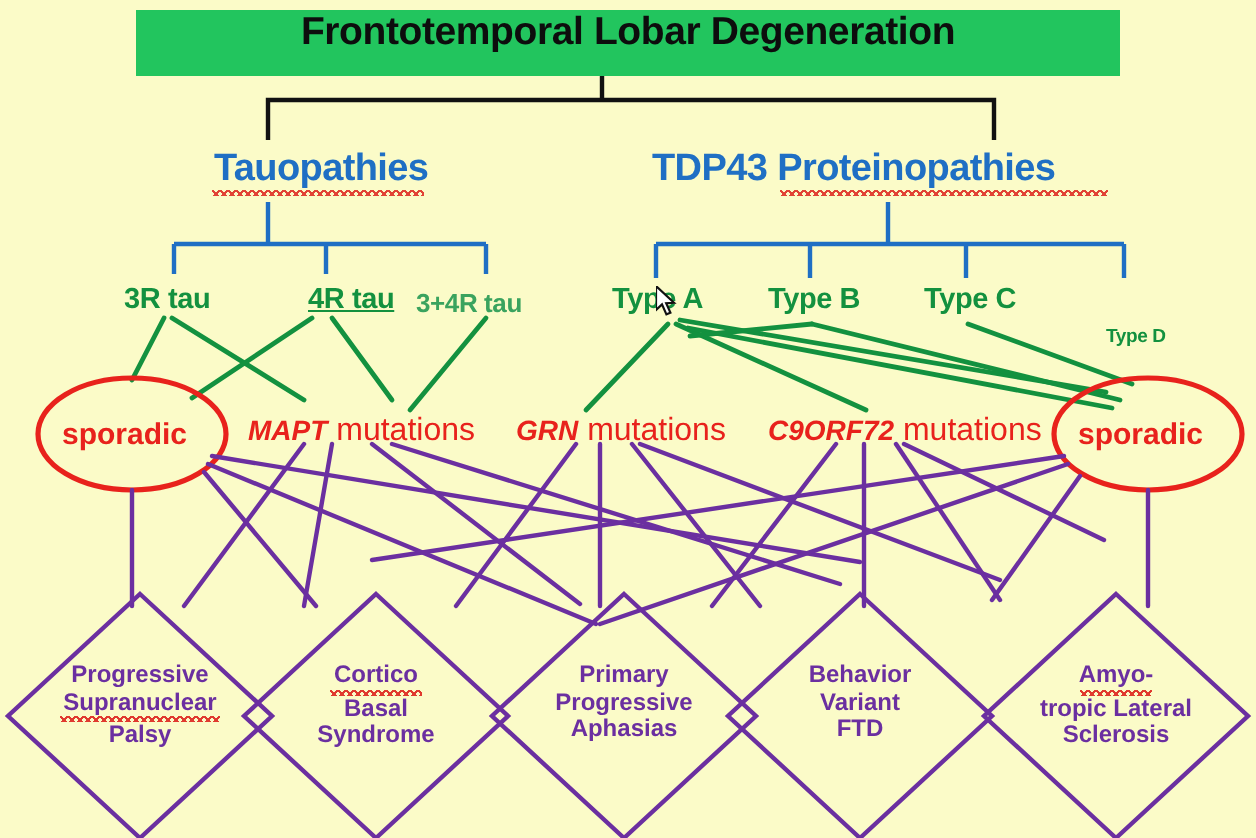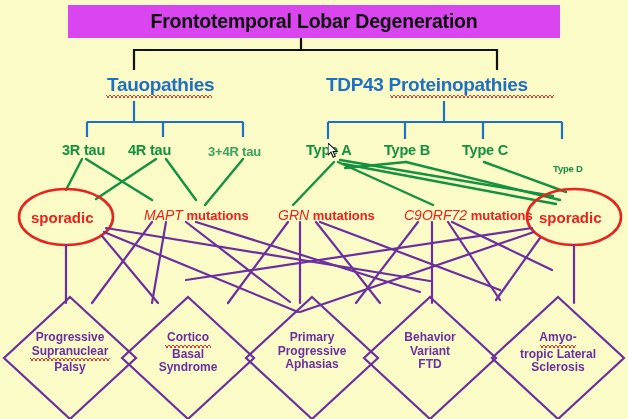--- a/index.html
+++ b/index.html
@@ -7,22 +7,22 @@
     position:relative;
     width:628px;height:419px;
     background:#fbfbc8;
     overflow:hidden;
     font-family:"Liberation Sans", sans-serif;
   }
   #diagram{position:absolute;left:0;top:0;width:628px;height:419px;}
 
   .title-box{
     position:absolute;
-    background:#d946ef;
-    display:flex;align-items:center;justify-content:center;
+    background:#22c55e;
+    display:flex;align-items:flex-start;justify-content:center;
   }
   .title-text{
     font-family:"Liberation Sans", sans-serif;
     font-weight:bold;
     font-size:19.5px;
     color:#0d0d0d;
     letter-spacing:-0.2px;
     white-space:nowrap;
   }
 
@@ -52,22 +52,22 @@
     letter-spacing:-0.2px;
   }
   .type-label.small{font-size:9.5px;}
   .type-label.light{font-weight:bold;font-size:13px;color:#3aa35e;}
 
   .mut-label{
     font-size:14px;
     color:#e8221c;
     font-weight:bold;
   }
-  .mut-label i{font-style:italic;font-weight:normal;margin-left:20px;}
-  .mut-label span.reg{font-weight:bold;font-size:13px;}
+  .mut-label i{font-style:italic;font-weight:bold;}
+  .mut-label span.reg{font-weight:normal;font-size:16px;}
 
   .sporadic-text{
     position:absolute;
     font-weight:bold;
     font-size:15px;
     color:#e8221c;
     white-space:nowrap;
   }
 
   .diamond-text{
@@ -184,21 +184,21 @@
   <div class="squiggle" style="left:106px;top:95px;width:106px;"></div>
 
   <div class="lbl branch-label" style="left:326px;top:75px;">
     <span>TDP43 Proteinopathies</span>
   </div>
   <div class="squiggle" style="left:390px;top:95px;width:164px;"></div>
 
   <div class="lbl type-label" style="left:62px;top:143px;">
     <span>3R tau</span>
   </div>
-  <div class="lbl type-label" style="left:128px;top:143px;">
+  <div class="lbl type-label" style="left:154px;top:143px;text-decoration:underline;">
     <span>4R tau</span>
   </div>
   <div class="lbl type-label light" style="left:208px;top:145px;">
     <span>3+4R tau</span>
   </div>
 
   <div class="lbl type-label" style="left:306px;top:143px;">
     <span>Type A</span>
   </div>
   <div class="lbl type-label" style="left:384px;top:143px;">

